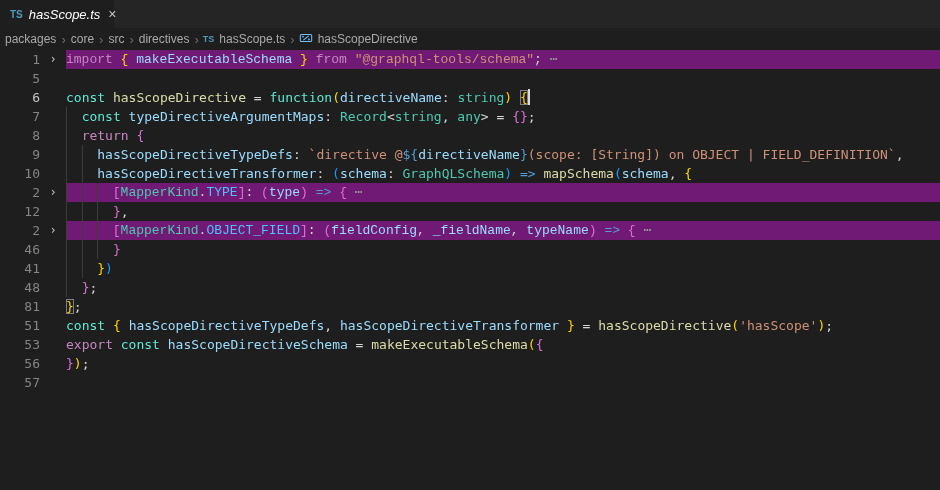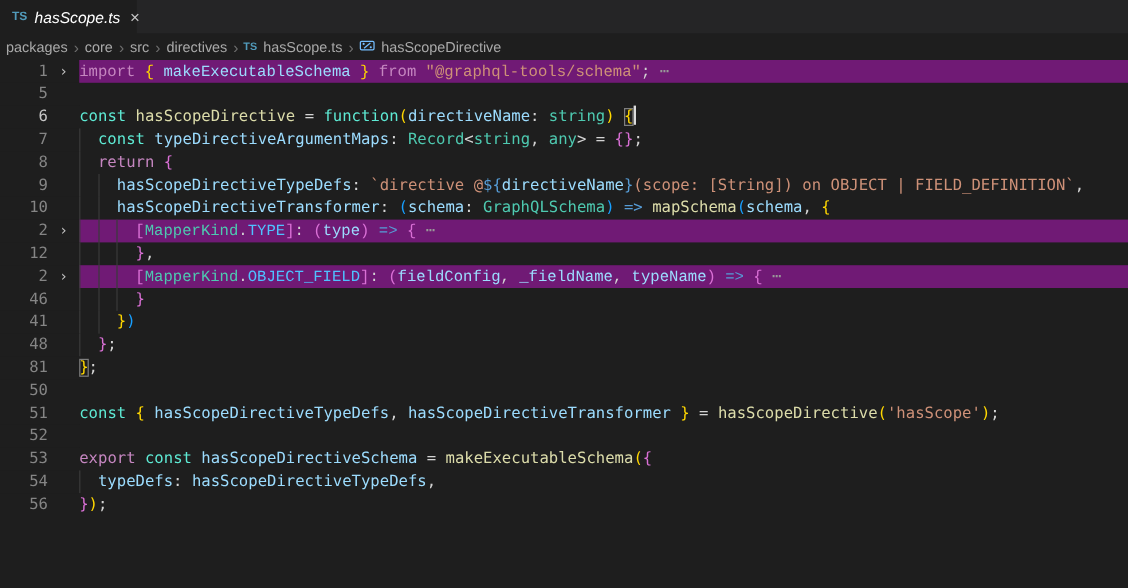--- a/index.html
+++ b/index.html
@@ -179,54 +179,40 @@
       </div>
       <div class="line">
         <div class="gutter">
           <div class="num">81</div>
           <div class="foldcol"></div>
         </div>
         <div class="content"><span class="tok-b1 match">}</span><span class="tok-punct">;</span></div>
       </div>
       <div class="line">
         <div class="gutter">
-          <div class="num">50</div>
+          <div class="num">51</div>
+          <div class="foldcol"></div>
+        </div>
+        <div class="content"><span class="tok-storage">const </span><span class="tok-b1">{ </span><span class="tok-variable">hasScopeDirectiveTypeDefs</span><span class="tok-punct">, </span><span class="tok-variable">hasScopeDirectiveTransformer</span><span class="tok-b1"> }</span><span class="tok-punct"> = </span><span class="tok-function">hasScopeDirective</span><span class="tok-b1">(</span><span class="tok-string">'hasScope'</span><span class="tok-b1">)</span><span class="tok-punct">;</span></div>
+      </div>
+      <div class="line">
+        <div class="gutter">
+          <div class="num">53</div>
+          <div class="foldcol"></div>
+        </div>
+        <div class="content"><span class="tok-keyword">export </span><span class="tok-storage">const </span><span class="tok-variable">hasScopeDirectiveSchema</span><span class="tok-punct"> = </span><span class="tok-function">makeExecutableSchema</span><span class="tok-b1">(</span><span class="tok-b2">{</span></div>
+      </div>
+      <div class="line">
+        <div class="gutter">
+          <div class="num">56</div>
+          <div class="foldcol"></div>
+        </div>
+        <div class="content"><span class="tok-b2">}</span><span class="tok-b1">)</span><span class="tok-punct">;</span></div>
+      </div>
+      <div class="line">
+        <div class="gutter">
+          <div class="num">57</div>
           <div class="foldcol"></div>
         </div>
         <div class="content"></div>
-      </div>
-      <div class="line">
-        <div class="gutter">
-          <div class="num">51</div>
-          <div class="foldcol"></div>
-        </div>
-        <div class="content"><span class="tok-storage">const </span><span class="tok-b1">{ </span><span class="tok-variable">hasScopeDirectiveTypeDefs</span><span class="tok-punct">, </span><span class="tok-variable">hasScopeDirectiveTransformer</span><span class="tok-b1"> }</span><span class="tok-punct"> = </span><span class="tok-function">hasScopeDirective</span><span class="tok-b1">(</span><span class="tok-string">'hasScope'</span><span class="tok-b1">)</span><span class="tok-punct">;</span></div>
-      </div>
-      <div class="line">
-        <div class="gutter">
-          <div class="num">52</div>
-          <div class="foldcol"></div>
-        </div>
-        <div class="content"></div>
-      </div>
-      <div class="line">
-        <div class="gutter">
-          <div class="num">53</div>
-          <div class="foldcol"></div>
-        </div>
-        <div class="content"><span class="tok-keyword">export </span><span class="tok-storage">const </span><span class="tok-variable">hasScopeDirectiveSchema</span><span class="tok-punct"> = </span><span class="tok-function">makeExecutableSchema</span><span class="tok-b1">(</span><span class="tok-b2">{</span></div>
-      </div>
-      <div class="line">
-        <div class="gutter">
-          <div class="num">54</div>
-          <div class="foldcol"></div>
-        </div>
-        <div class="content"><span class="ig"></span><span class="tok-variable">typeDefs</span><span class="tok-punct">: </span><span class="tok-variable">hasScopeDirectiveTypeDefs</span><span class="tok-punct">,</span></div>
-      </div>
-      <div class="line">
-        <div class="gutter">
-          <div class="num">56</div>
-          <div class="foldcol"></div>
-        </div>
-        <div class="content"><span class="tok-b2">}</span><span class="tok-b1">)</span><span class="tok-punct">;</span></div>
       </div>
     </div>
 </div>
 
 </body></html>

